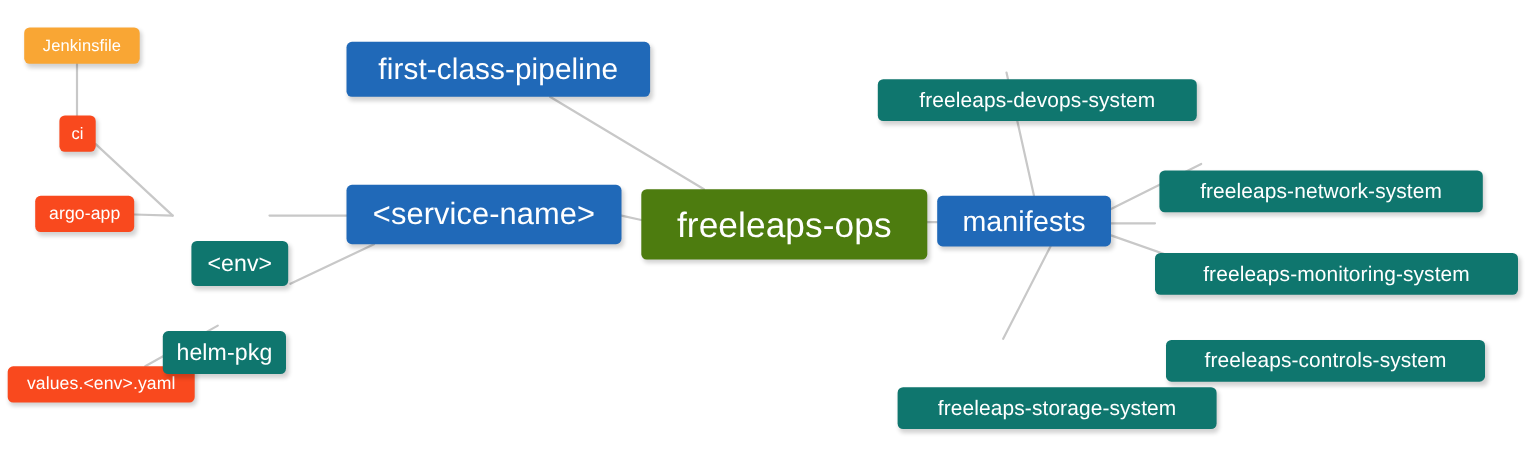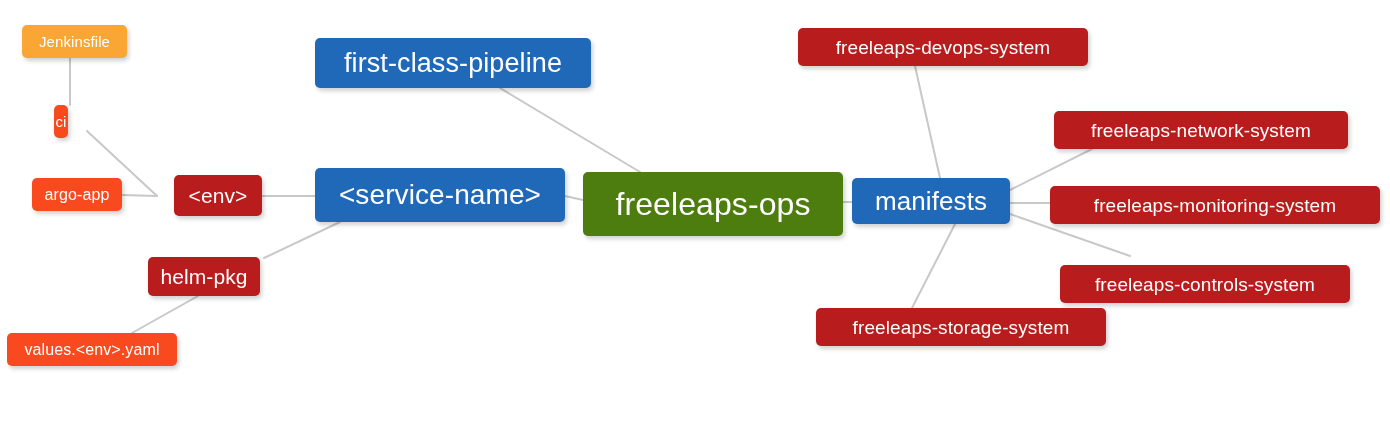--- a/index.html
+++ b/index.html
@@ -33,21 +33,21 @@
     justify-content: center;
     color: #ffffff;
     border-radius: 5px;
     white-space: nowrap;
     box-shadow: 2px 3px 4px rgba(0,0,0,0.18);
     letter-spacing: 0.1px;
     line-height: 1;
   }
   .n-root     { background: #4d7c0f; }
   .n-blue     { background: #2069b8; }
-  .n-green    { background: #b91c1c; }
+  .n-green    { background: #0f766e; margin-top: 44px; }
   .n-orange   { background: #f9a634; }
   .n-red      { background: #f9491e; }
 </style>
 </head>
 <body>
 
 <div id="canvas">
   <svg id="edges" viewBox="0 0 1390 421" width="1390" height="421">
       <line x1="70" y1="58" x2="70" y2="105" stroke="#c8c8c8" stroke-width="2" stroke-linecap="round"></line>
       <line x1="87" y1="131" x2="157" y2="196" stroke="#c8c8c8" stroke-width="2" stroke-linecap="round"></line>
@@ -59,21 +59,21 @@
       <line x1="500" y1="88" x2="640" y2="172" stroke="#c8c8c8" stroke-width="2" stroke-linecap="round"></line>
       <line x1="843" y1="202" x2="852" y2="202" stroke="#c8c8c8" stroke-width="2" stroke-linecap="round"></line>
       <line x1="940" y1="178" x2="915" y2="66" stroke="#c8c8c8" stroke-width="2" stroke-linecap="round"></line>
       <line x1="1010" y1="190" x2="1092" y2="149" stroke="#c8c8c8" stroke-width="2" stroke-linecap="round"></line>
       <line x1="1010" y1="203" x2="1050" y2="203" stroke="#c8c8c8" stroke-width="2" stroke-linecap="round"></line>
       <line x1="1010" y1="214" x2="1130" y2="256" stroke="#c8c8c8" stroke-width="2" stroke-linecap="round"></line>
       <line x1="955" y1="224" x2="912" y2="308" stroke="#c8c8c8" stroke-width="2" stroke-linecap="round"></line>
     </svg>
   <div id="nodes">
       <div class="node n-orange" style="left: 22px; top: 25px; width: 105px; height: 33px; font-size: 15px;">Jenkinsfile</div>
-      <div class="node n-red" style="left: 54px; top: 105px; width: 14px; height: 33px; font-size: 15px;">ci</div>
+      <div class="node n-red" style="left: 54px; top: 105px; width: 33px; height: 33px; font-size: 15px;">ci</div>
       <div class="node n-red" style="left: 32px; top: 178px; width: 90px; height: 33px; font-size: 16px;">argo-app</div>
       <div class="node n-red" style="left: 7px; top: 333px; width: 170px; height: 33px; font-size: 16px;">values.&lt;env&gt;.yaml</div>
       <div class="node n-green" style="left: 174px; top: 175px; width: 88px; height: 41px; font-size: 21px;">&lt;env&gt;</div>
       <div class="node n-green" style="left: 148px; top: 257px; width: 112px; height: 39px; font-size: 21px;">helm-pkg</div>
       <div class="node n-blue" style="left: 315px; top: 38px; width: 276px; height: 50px; font-size: 27px;">first-class-pipeline</div>
       <div class="node n-blue" style="left: 315px; top: 168px; width: 250px; height: 54px; font-size: 28px;">&lt;service-name&gt;</div>
       <div class="node n-root" style="left: 583px; top: 172px; width: 260px; height: 64px; font-size: 32px;">freeleaps-ops</div>
       <div class="node n-blue" style="left: 852px; top: 178px; width: 158px; height: 46px; font-size: 26px;">manifests</div>
       <div class="node n-green" style="left: 798px; top: 28px; width: 290px; height: 38px; font-size: 19px;">freeleaps-devops-system</div>
       <div class="node n-green" style="left: 1054px; top: 111px; width: 294px; height: 38px; font-size: 19px;">freeleaps-network-system</div>

